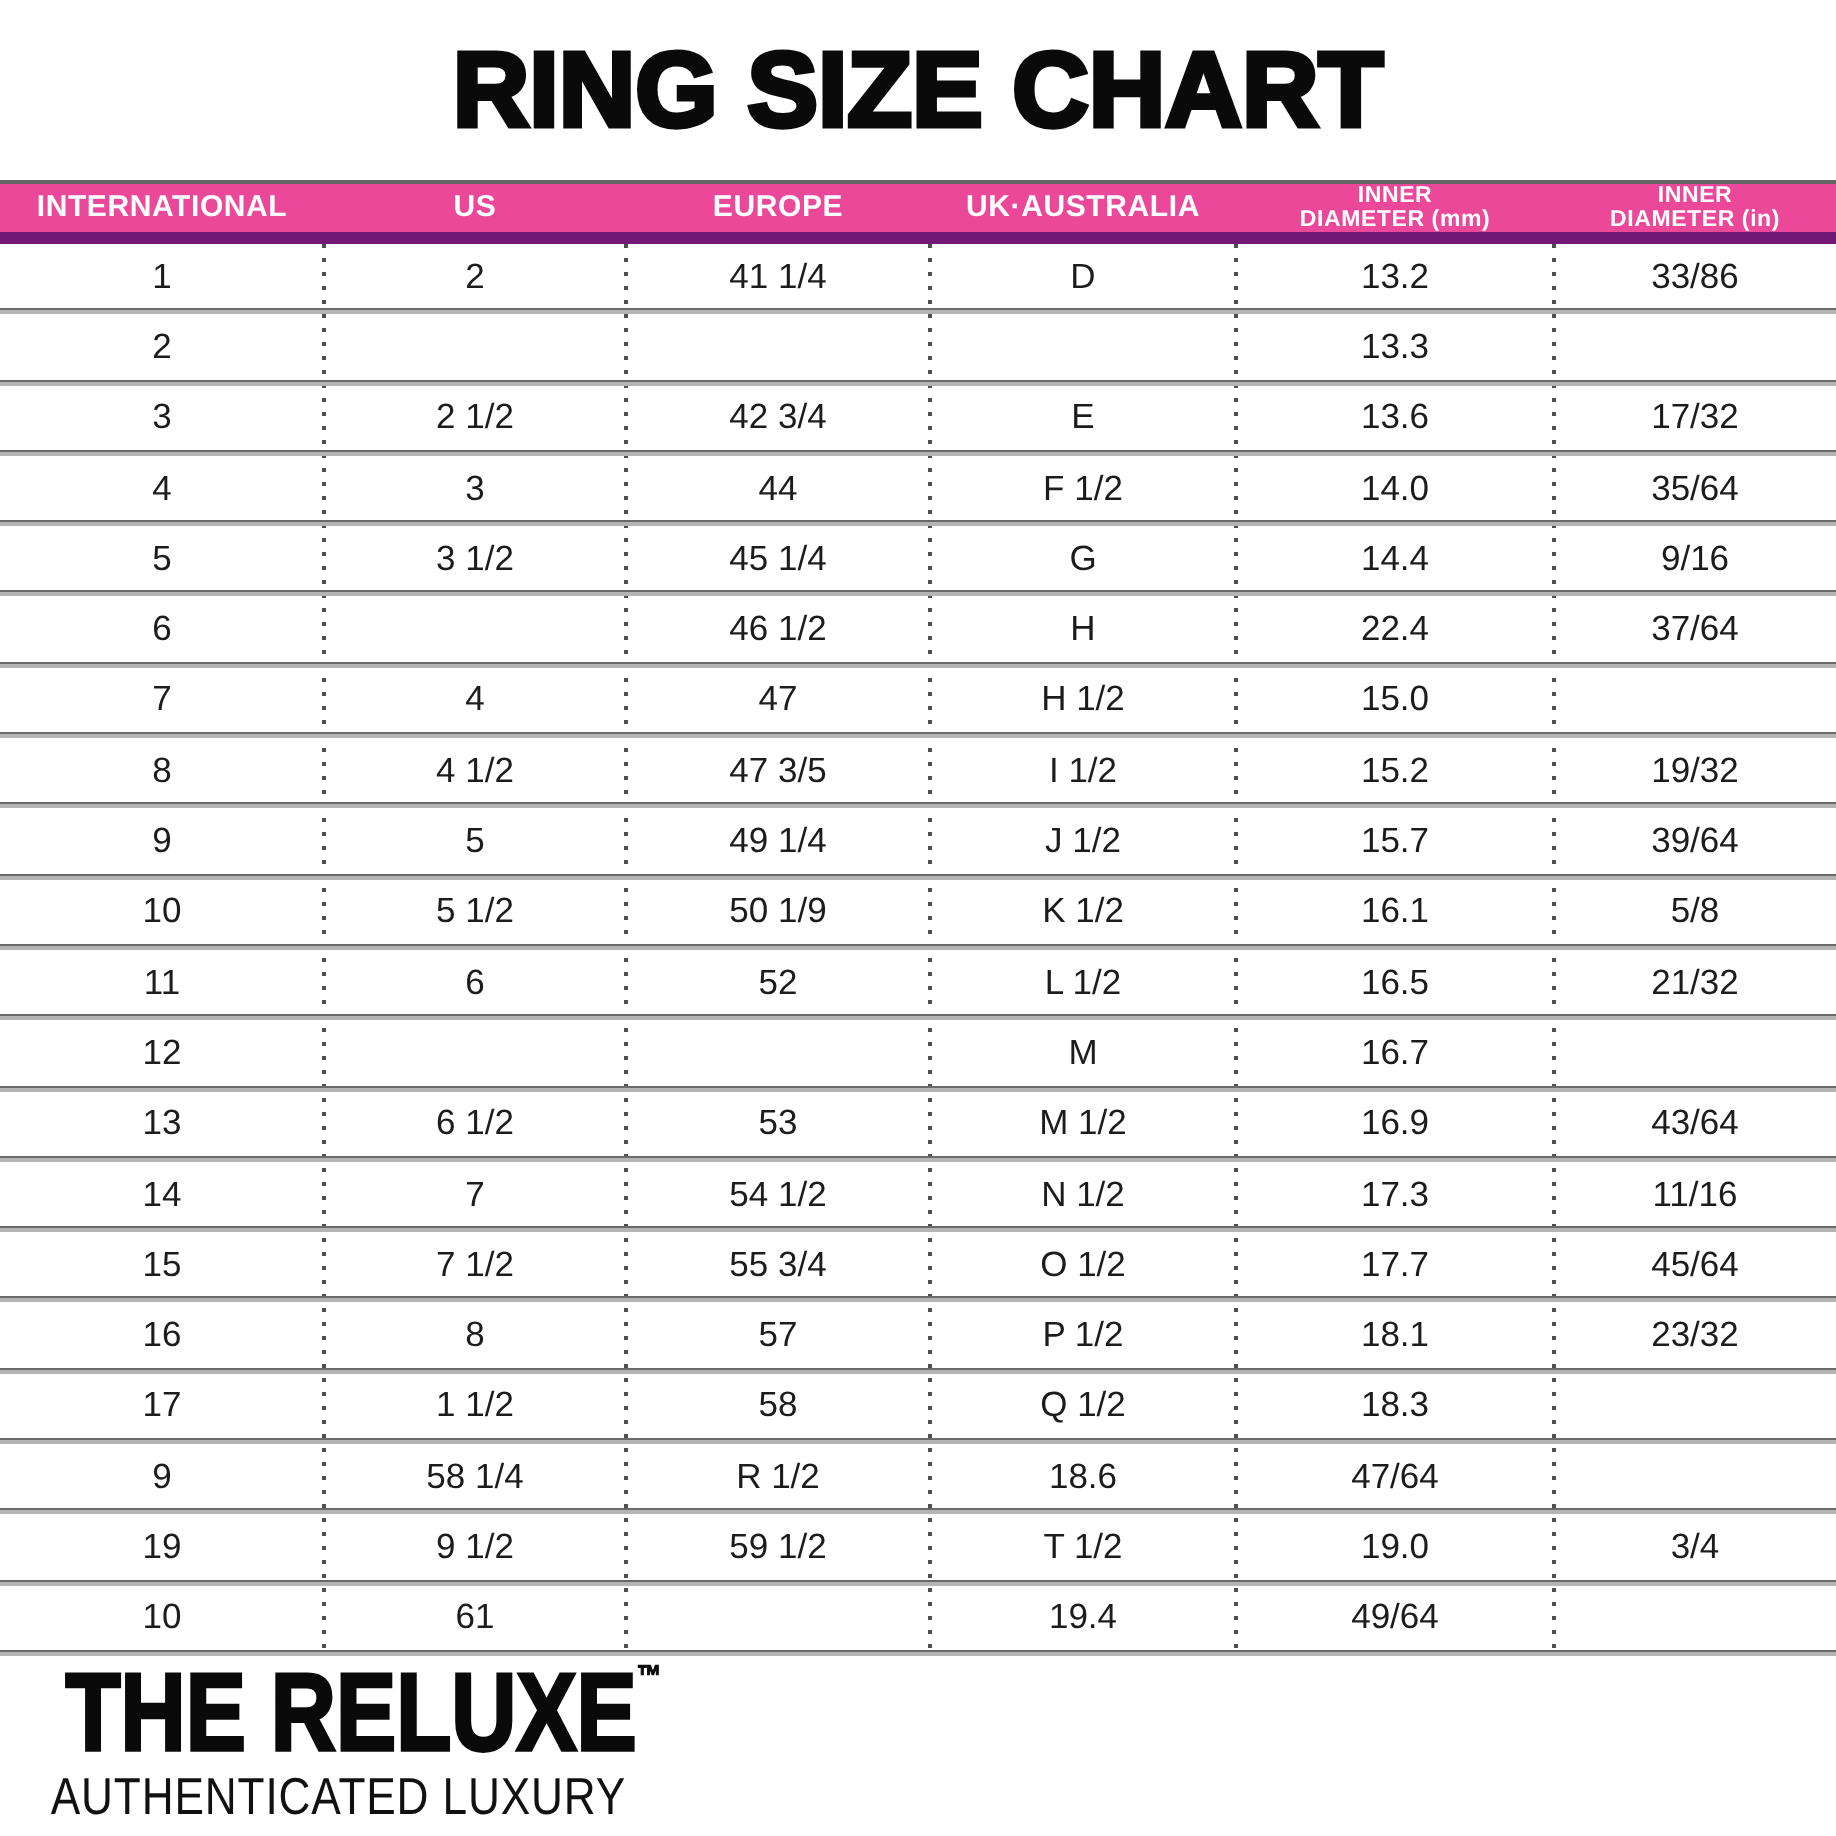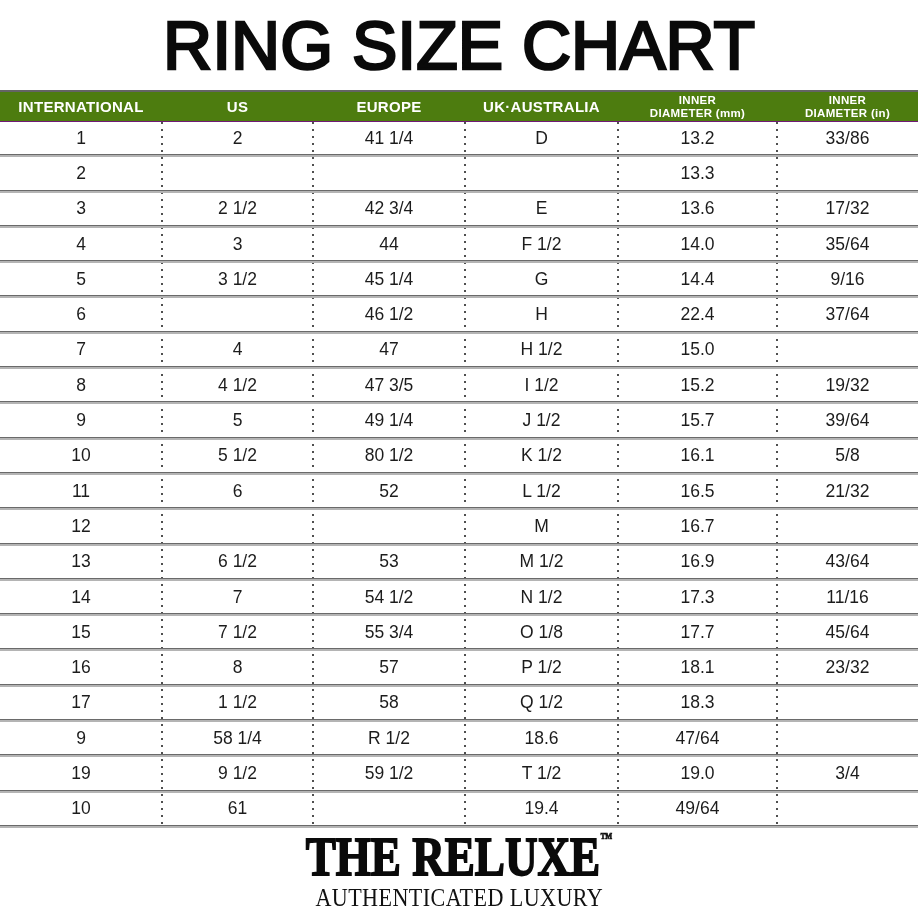--- a/index.html
+++ b/index.html
@@ -4,28 +4,28 @@
 <style>
   html,body{margin:0;padding:0;background:#ffffff;}
   body{
     width:918px;height:918px;overflow:hidden;position:relative;
     font-family:"Liberation Sans","DejaVu Sans",sans-serif;
     -webkit-font-smoothing:antialiased;
   }
   
   .title{
     height:90px;display:flex;align-items:center;justify-content:center;
-    color:#0a0a0a;font-size:68px;font-weight:normal;
+    color:#0a0a0a;font-size:53px;font-weight:bold;
     -webkit-text-stroke:2.6px #0a0a0a;
     letter-spacing:0px;white-space:nowrap;
   }
   
   .thead{
-    height:32px;background:#4d7c0f;
-    border-top:2px solid #646464;border-bottom:1px solid #701a75;
+    height:32px;background:#ec4899;
+    border-top:2px solid #646464;border-bottom:6px solid #701a75;
     display:grid;grid-template-columns:162px 151px 152px 153px 159px 141px;
     align-items:center;box-sizing:border-box;
   }
   .hcell{
     text-align:center;color:#ffffff;font-weight:bold;font-size:15px;
     line-height:1.05;letter-spacing:0.3px;
   }
   .hcell.two{font-size:11.5px;}
   .hcell span{display:block;}
   
@@ -39,21 +39,21 @@
     height:32.3px;align-items:center;position:relative;z-index:1;
   }
   .tcell{
     text-align:center;color:#1c1c1c;font-size:17.5px;white-space:nowrap;
   }
   .hsep{
     height:3px;position:relative;z-index:3;
     background:linear-gradient(to bottom,#6a6a6a 0%,#6a6a6a 34%,#b4b4b4 34%,#b4b4b4 100%);
   }
   
-  .footer{height:90px;text-align:center;font-family:Liberation Serif, serif;}
+  .footer{height:90px;}
   .brand{
     margin-top:1px;line-height:1;white-space:nowrap;
     font-size:55px;font-weight:bold;color:#0a0a0a;
     -webkit-text-stroke:1.8px #0a0a0a;
     display:inline-block;transform:scaleX(0.82);transform-origin:center top;
   }
   .brand sup{
     font-size:15px;-webkit-text-stroke:0.6px #0a0a0a;
     vertical-align:top;position:relative;top:2px;letter-spacing:0;
   }
@@ -175,21 +175,21 @@
       <div class="tcell">5</div>
       <div class="tcell">49 1/4</div>
       <div class="tcell">J 1/2</div>
       <div class="tcell">15.7</div>
       <div class="tcell">39/64</div>
     </div>
     <div class="hsep"></div>
     <div class="trow">
       <div class="tcell">10</div>
       <div class="tcell">5 1/2</div>
-      <div class="tcell">80 1/2</div>
+      <div class="tcell">50 1/9</div>
       <div class="tcell">K 1/2</div>
       <div class="tcell">16.1</div>
       <div class="tcell">5/8</div>
     </div>
     <div class="hsep"></div>
     <div class="trow">
       <div class="tcell">11</div>
       <div class="tcell">6</div>
       <div class="tcell">52</div>
       <div class="tcell">L 1/2</div>
@@ -221,21 +221,21 @@
       <div class="tcell">54 1/2</div>
       <div class="tcell">N 1/2</div>
       <div class="tcell">17.3</div>
       <div class="tcell">11/16</div>
     </div>
     <div class="hsep"></div>
     <div class="trow">
       <div class="tcell">15</div>
       <div class="tcell">7 1/2</div>
       <div class="tcell">55 3/4</div>
-      <div class="tcell">O 1/8</div>
+      <div class="tcell">O 1/2</div>
       <div class="tcell">17.7</div>
       <div class="tcell">45/64</div>
     </div>
     <div class="hsep"></div>
     <div class="trow">
       <div class="tcell">16</div>
       <div class="tcell">8</div>
       <div class="tcell">57</div>
       <div class="tcell">P 1/2</div>
       <div class="tcell">18.1</div>

